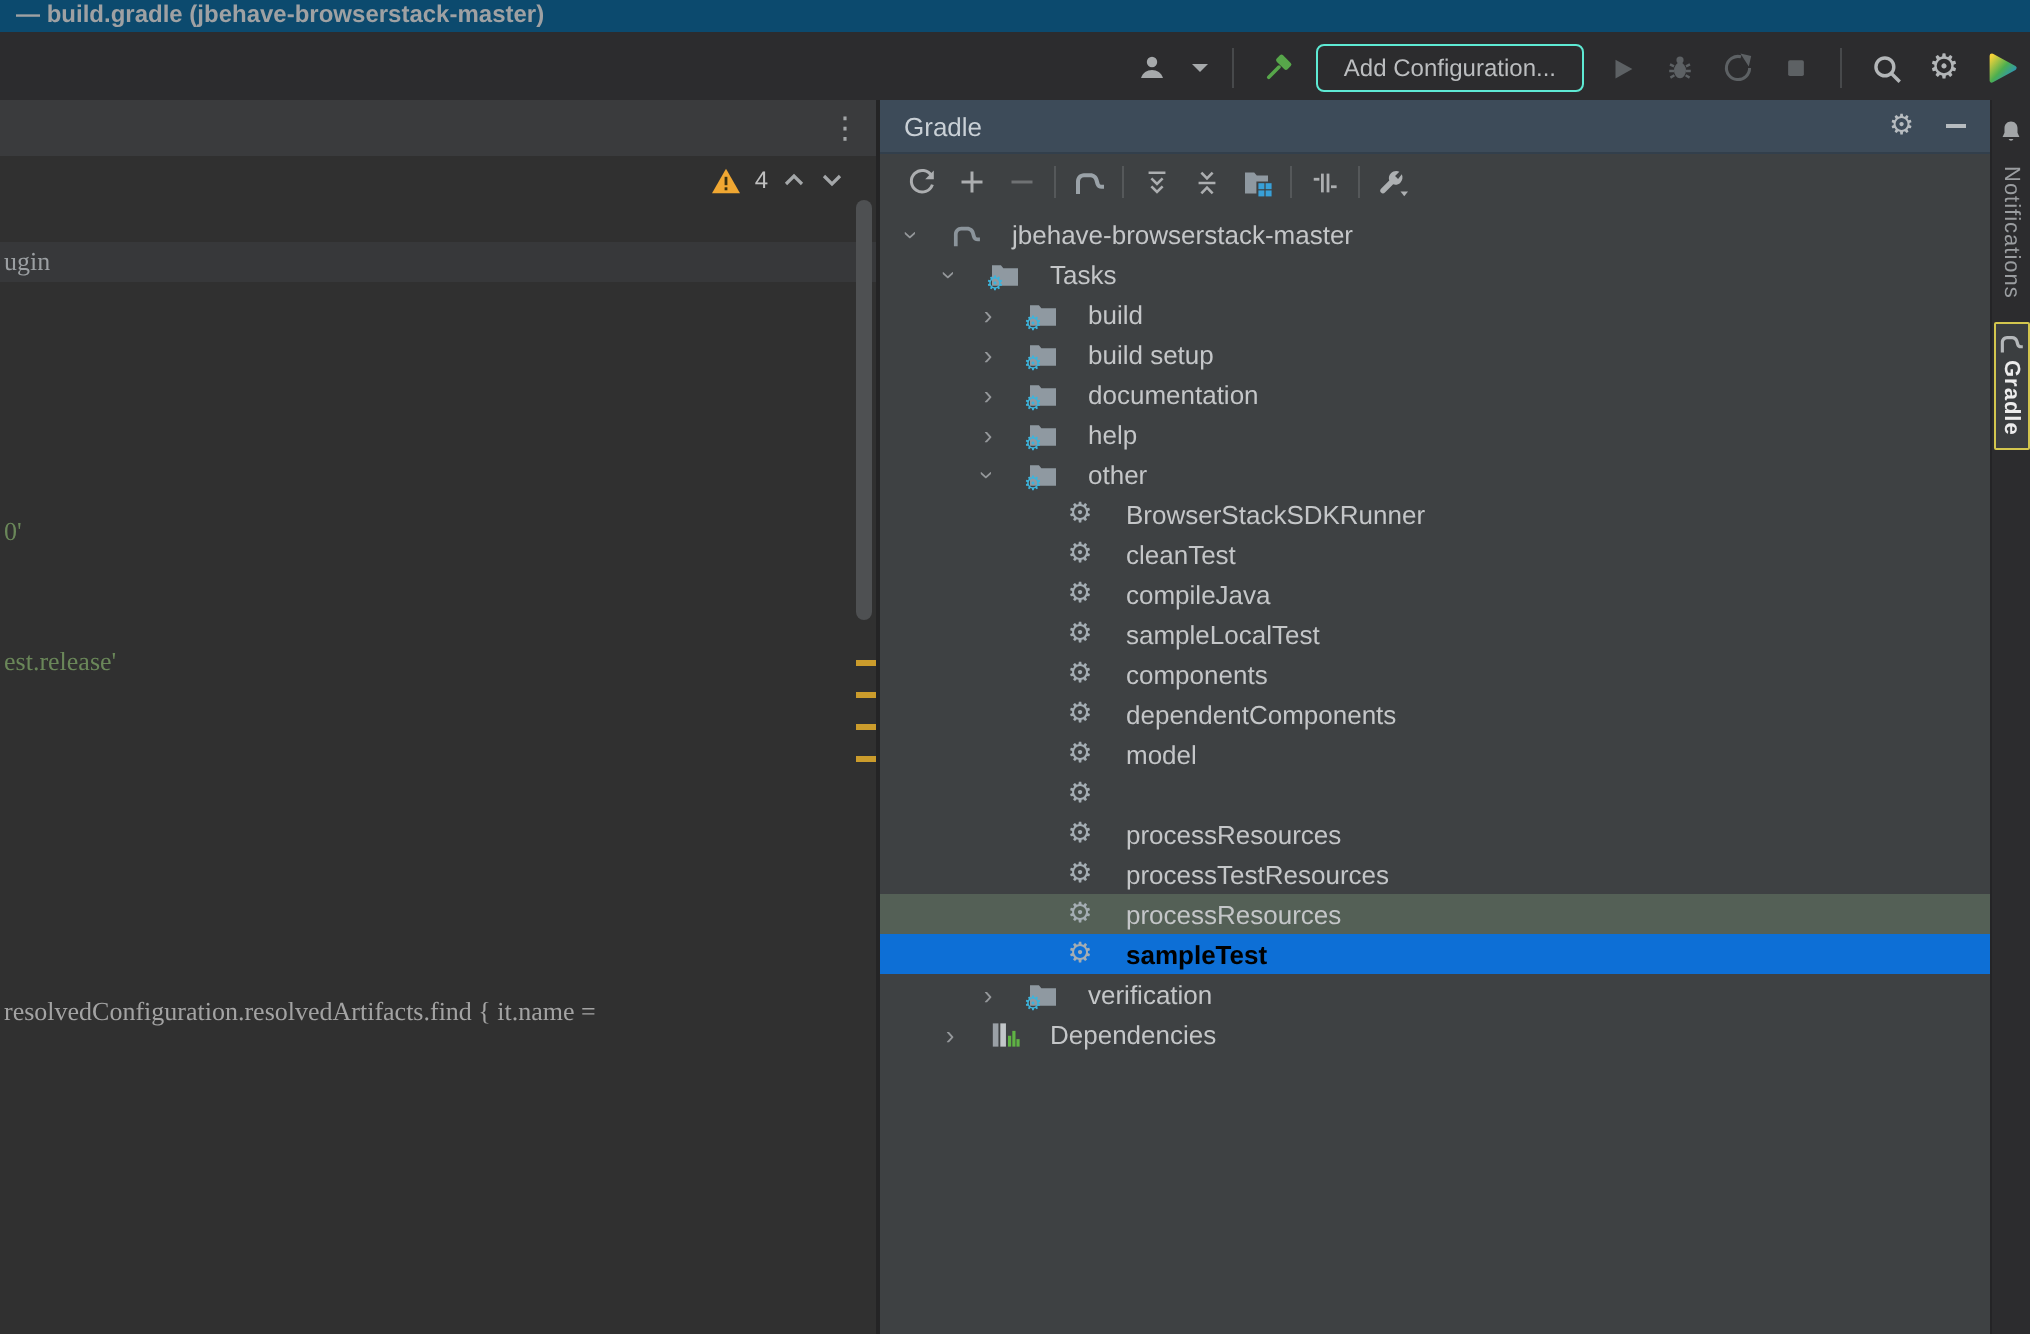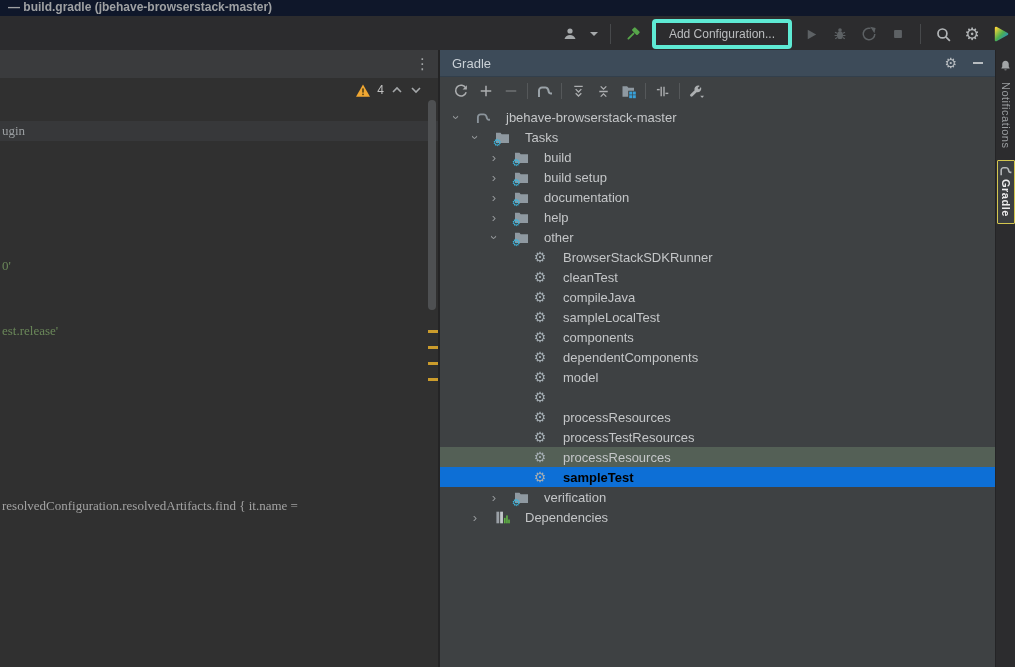--- a/index.html
+++ b/index.html
@@ -3,30 +3,30 @@
 <meta charset="utf-8">
 <style>
   html,body{margin:0;padding:0;}
   body{
     width:1015px;height:667px;position:relative;overflow:hidden;
     background:#2c2c2e;
     font-family:"Liberation Sans",sans-serif;
     -webkit-font-smoothing:antialiased;
   }
   
-  .titlebar{position:absolute;left:0;top:0;width:100%;height:16px;background:#0f172a;}
+  .titlebar{position:absolute;left:0;top:0;width:100%;height:16px;background:#0c4a6e;}
   .titlebar .title{
     position:absolute;left:8px;top:0;font-size:12px;font-weight:bold;color:#9fa1a3;white-space:nowrap;
   }
   .top-toolbar{position:absolute;right:4px;top:18px;height:32px;display:flex;align-items:center;gap:9px;}
   .tt-icon{width:20px;height:20px;display:flex;align-items:center;justify-content:center;}
   .tt-sep{width:1px;height:20px;background:#47494b;margin:0 3px;}
   .caret{width:0;height:0;border-left:4px solid transparent;border-right:4px solid transparent;border-top:4px solid #a6a9ab;margin-left:1px;}
   .add-config-btn{
-    height:22px;line-height:22px;padding:0 13px;border:4px solid #5eead4;border-radius:4px;
+    height:22px;line-height:22px;padding:0 13px;border:1px solid #5eead4;border-radius:4px;
     color:#bcbec0;font-size:12px;background:transparent;white-space:nowrap;
   }
   .gear-char{color:#b3b6b8;font-size:17px;line-height:17px;font-family:"DejaVu Sans",sans-serif;}
   
   .tabbar{position:absolute;left:0;top:50px;width:438px;height:28px;background:#3a3b3d;}
   .tabbar .more{position:absolute;right:8px;top:5px;color:#a2a5a7;font-size:15px;font-family:"DejaVu Sans",sans-serif;}
   .editor{position:absolute;left:0;top:78px;width:438px;height:589px;background:#303030;overflow:hidden;}
   .hl-line{position:absolute;left:0;right:0;height:20px;background:#37383a;}
   .cline{position:absolute;left:2px;font-family:Liberation Serif, serif;font-size:13px;white-space:pre;}
   .cline.string{color:#6a8759;}

